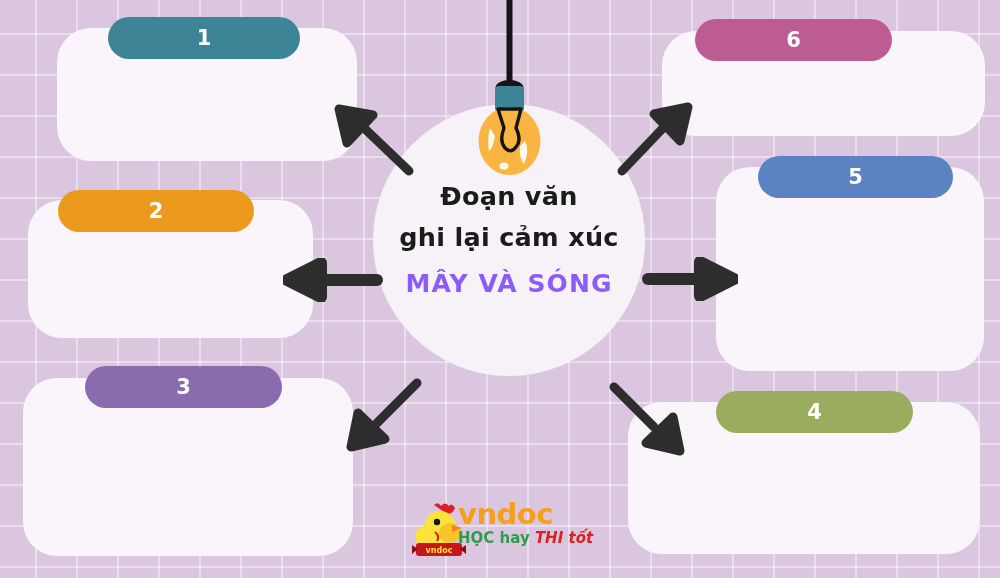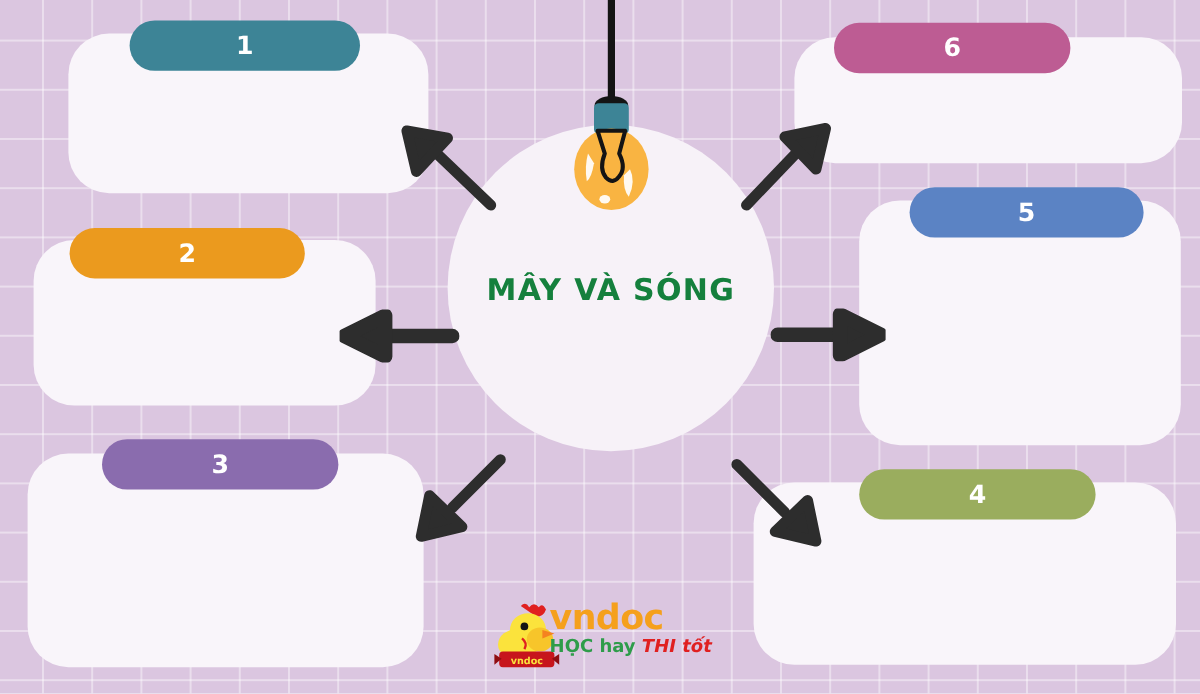--- a/index.html
+++ b/index.html
@@ -33,21 +33,21 @@
   }
   .center-circle .cl {
     font-family: "DejaVu Sans", sans-serif;
     font-weight: bold;
     font-size: 25.5px;
     color: #1b1b1b;
     letter-spacing: .3px;
     line-height: 1.62;
     white-space: nowrap;
   }
-  .center-circle .cl.red { color: #15803d; font-size: 25px; letter-spacing: 1.1px; margin-top: 5px;}
+  .center-circle .cl.red { color: #8b5cf6; font-size: 25px; letter-spacing: 1.1px; margin-top: 5px;}
 
   
   .bulb-wrap { position: absolute; left: 470px; top: -4px; width: 80px; height: 200px; z-index: 4; }
 
   
   .card {
     position: absolute;
     background: #f9f5fa;
     border-radius: 34px;
     z-index: 2;
@@ -105,20 +105,22 @@
       <rect x="25" y="90" width="29" height="26" rx="4" fill="#3d8496"></rect>
       <ellipse cx="39.5" cy="145" rx="31" ry="34" fill="#f9b442"></ellipse>
       <path d="M28 113 L34 132 Q29 145 35 152 Q41 158 46 151 Q52 144 46 132 L51 113 Z" fill="none" stroke="#141414" stroke-width="3.4" stroke-linejoin="round"></path>
       <path d="M20 132 Q17 143 19 155 Q23 152 25 140 Z" fill="#ffffff" opacity="0.92"></path>
       <path d="M55 145 Q60 155 54 168 Q49 162 50 150 Z" fill="#ffffff" opacity="0.92"></path>
       <ellipse cx="34" cy="170" rx="4.5" ry="3.5" fill="#ffffff" opacity="0.92"></ellipse>
     </svg>
   </div>
 
   <div class="center-circle">
+    <div class="cl">Đoạn văn</div>
+    <div class="cl">ghi lại cảm xúc</div>
     <div class="cl red">MÂY VÀ SÓNG</div>
   </div>
 
   <svg class="arrow" style="left:333px;top:103px;" width="84" height="76" viewBox="0 0 84 76">
     <g fill="#2d2d2d" stroke="#2d2d2d" stroke-width="9" stroke-linejoin="round" stroke-linecap="round">
       <line x1="76" y1="68" x2="30" y2="24"></line>
       <path d="M6 6 L40 12 L14 40 Z"></path>
     </g>
   </svg>
 

